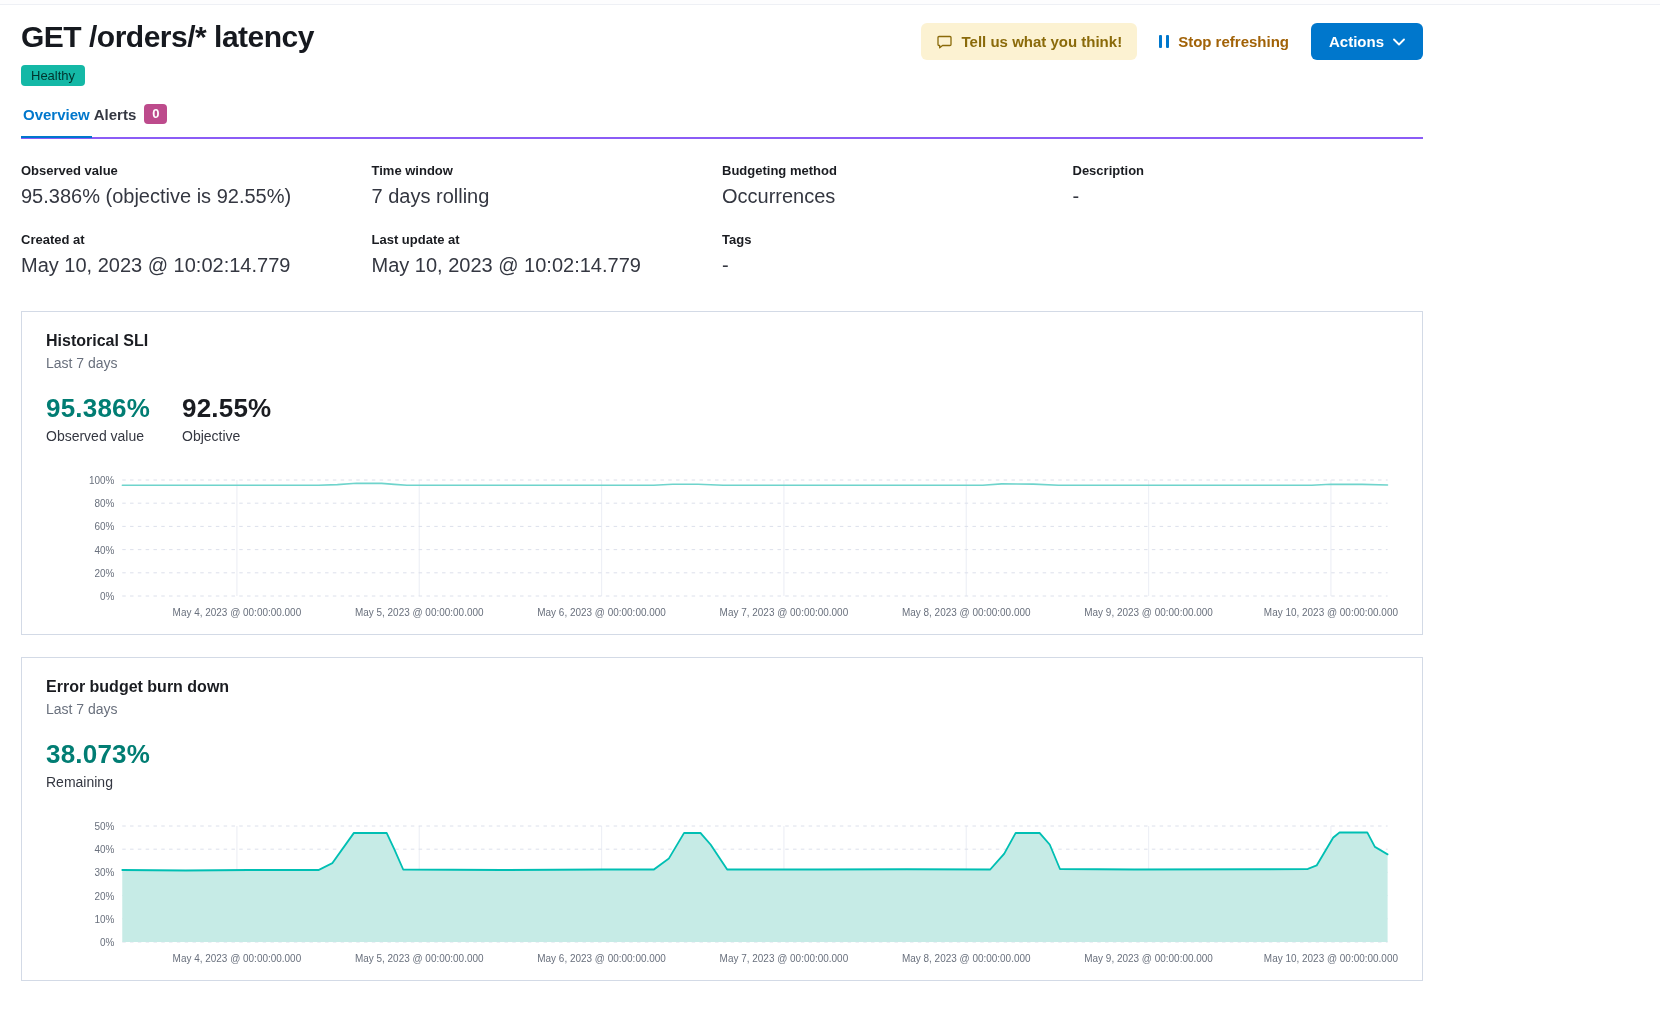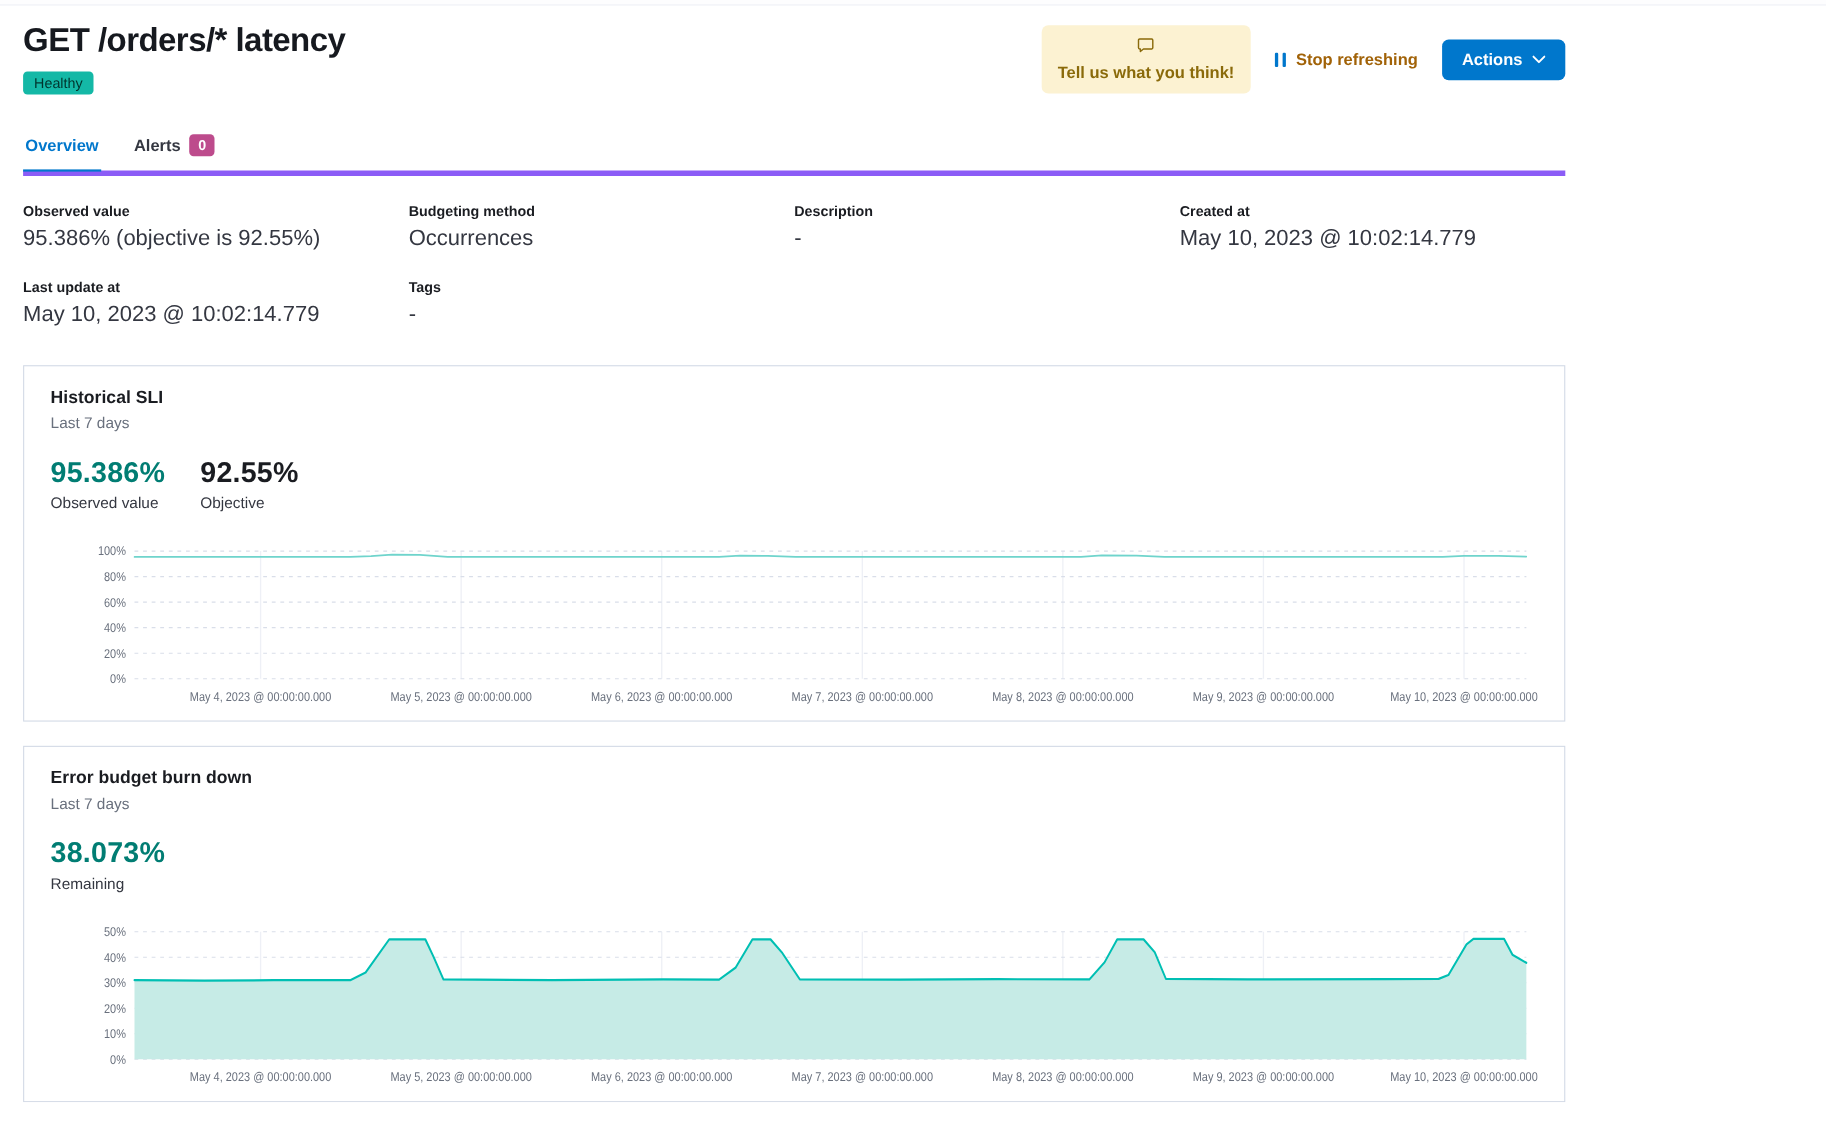--- a/index.html
+++ b/index.html
@@ -17,34 +17,33 @@
   .page-title { font-size:30px; font-weight:700; letter-spacing:-0.5px; color:#16191f; line-height:1.2; }
   .status-badge {
     display:inline-block; margin-top:10px; background:#14b8a6; color:#00342d;
     font-size:13px; font-weight:500; padding:3px 10px; border-radius:4px;
   }
   .header-actions { display:flex; align-items:center; gap:22px; padding-top:4px; }
   .feedback-btn {
     display:inline-flex; align-items:center; gap:9px; background:#fcf2d2; color:#8a6a0a;
     font-size:15px; font-weight:700; padding:10px 15px; border:none; border-radius:6px; cursor:pointer;
     font-family:inherit;
-    flex-direction:column;
   }
   .stop-refresh { display:inline-flex; align-items:center; gap:9px; background:none; border:none;
     color:#a16207; font-size:15px; font-weight:600; cursor:pointer; font-family:inherit; }
   .pause-bars { display:inline-flex; gap:4px; }
   .pause-bars i { display:block; width:3px; height:13px; background:#0077cc; border-radius:1px; }
   .actions-btn {
     display:inline-flex; align-items:center; gap:9px; background:#0077cc; color:#fff;
     font-size:15px; font-weight:700; padding:10px 18px; border:none; border-radius:6px; cursor:pointer;
     font-family:inherit;
   }
 
   
-  .tabs { display:flex; gap:28px; margin-top:36px; border-bottom:5px solid #8b5cf6; }
+  .tabs { display:flex; margin-top:18px; border-bottom:2px solid #8b5cf6; }
   .tab { display:flex; align-items:center; gap:8px; padding:0 2px 12px 2px; font-size:15px; font-weight:700;
     color:#343741; cursor:pointer; border-bottom:2px solid transparent; margin-bottom:-1px; }
   .tab.selected { color:#0077cc; border-bottom-color:#0077cc; }
   .count-badge { background:#bd4b8c; color:#fff; font-size:13px; font-weight:700;
     padding:1px 8px; border-radius:4px; line-height:18px; }
 
   
   .meta-grid { display:grid; grid-template-columns:repeat(4,1fr); row-gap:24px; margin-top:24px; }
   .meta-label { font-size:13px; font-weight:700; color:#1a1c21; }
   .meta-value { font-size:20px; color:#343741; margin-top:7px; }
@@ -108,20 +107,24 @@
     <div class="tab">
       <span>Alerts</span>
       <span class="count-badge">0</span>
     </div>
   </div>
 
   <div class="meta-grid">
     <div>
       <div class="meta-label">Observed value</div>
       <div class="meta-value">95.386% (objective is 92.55%)</div>
+    </div>
+    <div>
+      <div class="meta-label">Time window</div>
+      <div class="meta-value">7 days rolling</div>
     </div>
     <div>
       <div class="meta-label">Budgeting method</div>
       <div class="meta-value">Occurrences</div>
     </div>
     <div>
       <div class="meta-label">Description</div>
       <div class="meta-value">-</div>
     </div>
     <div>

